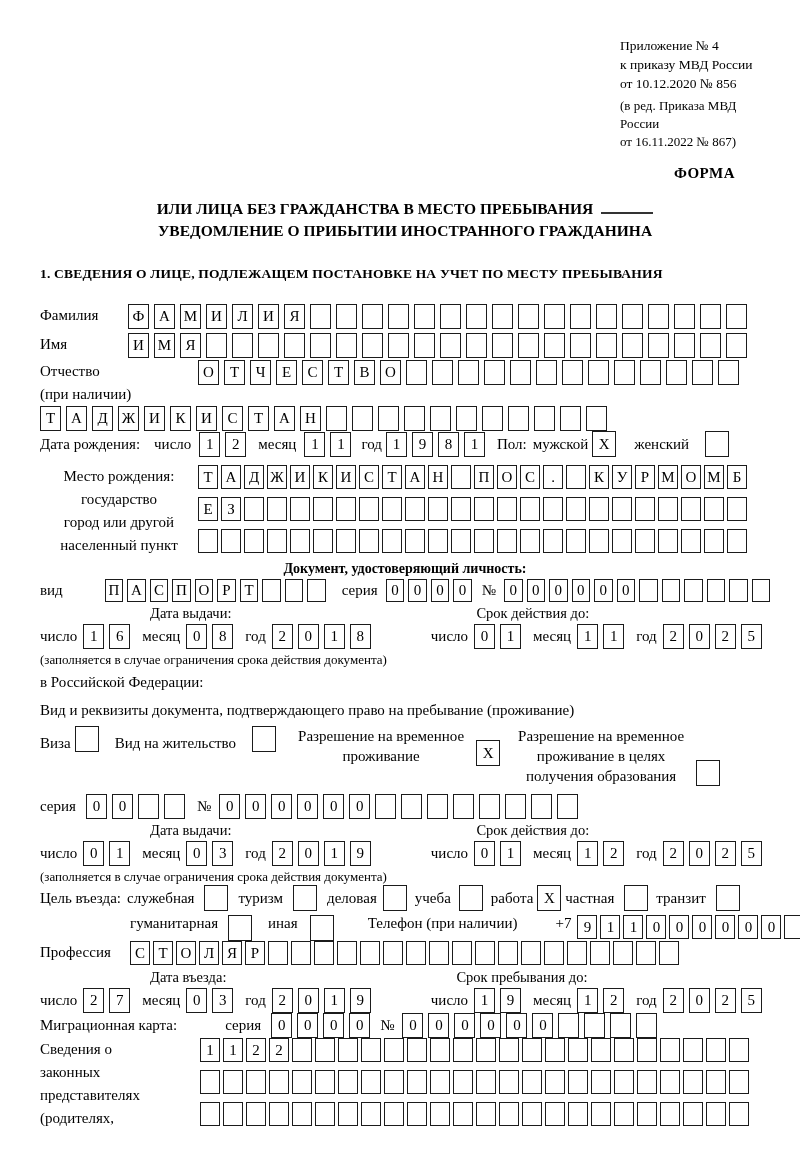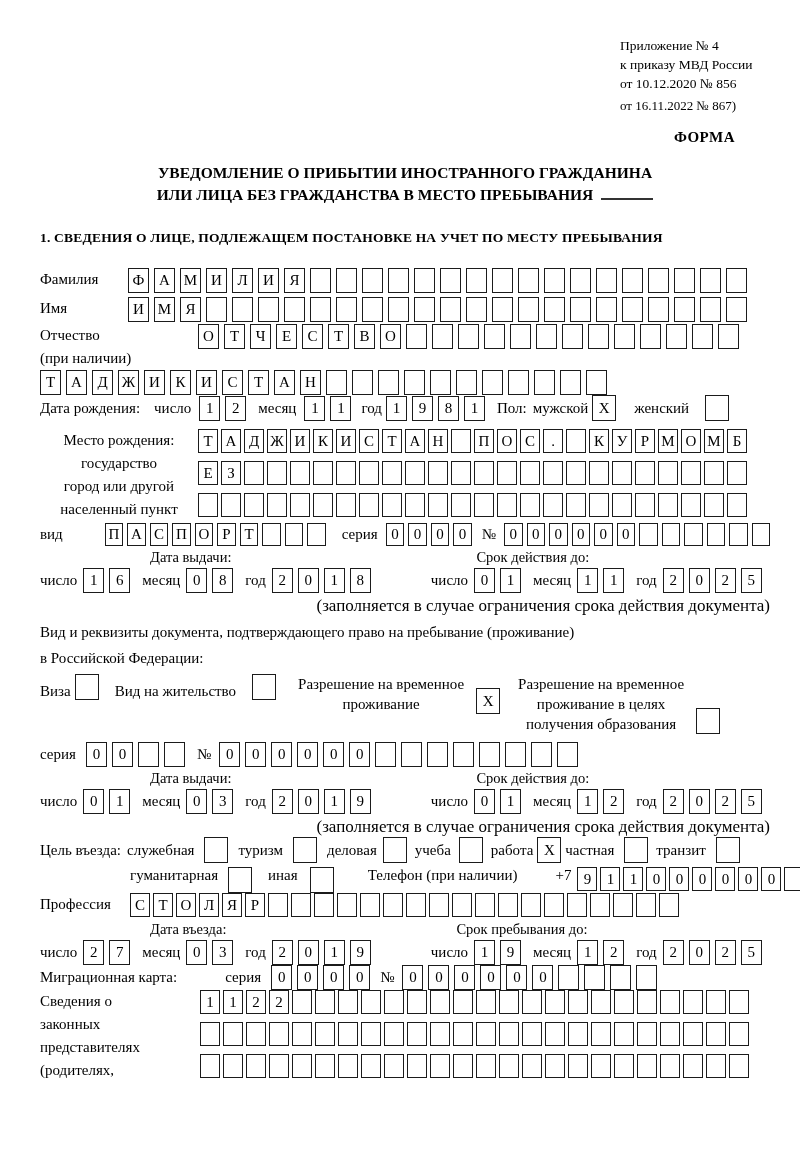--- a/index.html
+++ b/index.html
@@ -29,45 +29,46 @@
   .small{gap:4px;}
   .small .box{width:18.5px;height:23px;}
   .cb .box{width:24px;height:26px;}
   .stack{display:flex;flex-direction:column;gap:8px;}
   .heading-c{text-align:center;font-weight:bold;font-size:14px;margin-top:4px;}
   .dhead{display:flex;font-size:14.5px;margin-top:3px;}
   .drow{display:flex;align-items:center;margin-top:2px;}
   .dgrp{display:inline-flex;align-items:center;}
   .dgrp .lbl{margin-right:6px;}
   .dgrp .boxes{margin-right:12px;}
-  .note-r{text-align:right;font-size:17px;margin-top:3px;}
+  .note-r{font-size:13px;margin-top:3px;}
   .plain{font-size:15px;line-height:24px;}
   .optlbl{font-size:15px;text-align:center;line-height:20px;}
   .opt{display:inline-flex;align-items:flex-end;}
   .mt2{margin-top:2px;}.mt4{margin-top:4px;}.mt6{margin-top:0;}.mt8{margin-top:8px;text-align:center;}.mt22{margin-top:22px;}
 </style>
 </head>
 <body>
 
 <div class="page">
 
   <div class="ref">
     <div>Приложение № 4</div>
     <div>к приказу МВД России</div>
     <div>от 10.12.2020 № 856</div>
   </div>
   <div class="ref-amend">
+    <div>(в ред. Приказа МВД России</div>
     <div>от 16.11.2022 № 867)</div>
   </div>
 
   <div class="forma">ФОРМА</div>
 
   <div class="title">
+    <div><span>ИЛИ ЛИЦА БЕЗ ГРАЖДАНСТВА В МЕСТО ПРЕБЫВАНИЯ</span><span class="uline"></span></div>
     <div>УВЕДОМЛЕНИЕ О ПРИБЫТИИ ИНОСТРАННОГО ГРАЖДАНИНА</div>
-    <div><span>ИЛИ ЛИЦА БЕЗ ГРАЖДАНСТВА В МЕСТО ПРЕБЫВАНИЯ</span><span class="uline"></span></div>
   </div>
 
   <div class="section">1. СВЕДЕНИЯ О ЛИЦЕ, ПОДЛЕЖАЩЕМ ПОСТАНОВКЕ НА УЧЕТ ПО МЕСТУ ПРЕБЫВАНИЯ</div>
 
   <div class="frow mt22">
     <div class="lblcol" style="width:88px">Фамилия</div>
     <div class="boxes">
         <span class="box">Ф</span>
         <span class="box">А</span>
         <span class="box">М</span>
@@ -294,20 +295,21 @@
           <span class="box"></span>
           <span class="box"></span>
           <span class="box"></span>
           <span class="box"></span>
           <span class="box"></span>
           <span class="box"></span>
         </div>
     </div>
   </div>
 
+  <div class="heading-c">Документ, удостоверяющий личность:</div>
 
   <div class="frow mt2" style="align-items:center">
     <span class="lbl" style="width:65px">вид</span>
     <span class="boxes small">
         <span class="box">П</span>
         <span class="box">А</span>
         <span class="box">С</span>
         <span class="box">П</span>
         <span class="box">О</span>
         <span class="box">Р</span>
@@ -379,22 +381,22 @@
       <span class="boxes">
           <span class="box">2</span>
           <span class="box">0</span>
           <span class="box">2</span>
           <span class="box">5</span>
         </span>
     </span>
   </div>
   <div class="note-r">(заполняется в случае ограничения срока действия документа)</div>
 
+  <div class="plain mt2">в Российской Федерации:</div>
   <div class="plain mt4">Вид и реквизиты документа, подтверждающего право на пребывание (проживание)</div>
-  <div class="plain mt2">в Российской Федерации:</div>
 
   <div class="frow mt4">
     <span class="opt">
       <span class="lbl" style="margin-right:4px">Виза</span>
       <span class="boxes cb">
           <span class="box"></span>
         </span>
     </span>
     <span class="opt" style="margin-left:16px">
       <span class="lbl" style="margin-right:16px">Вид на жительство</span>

